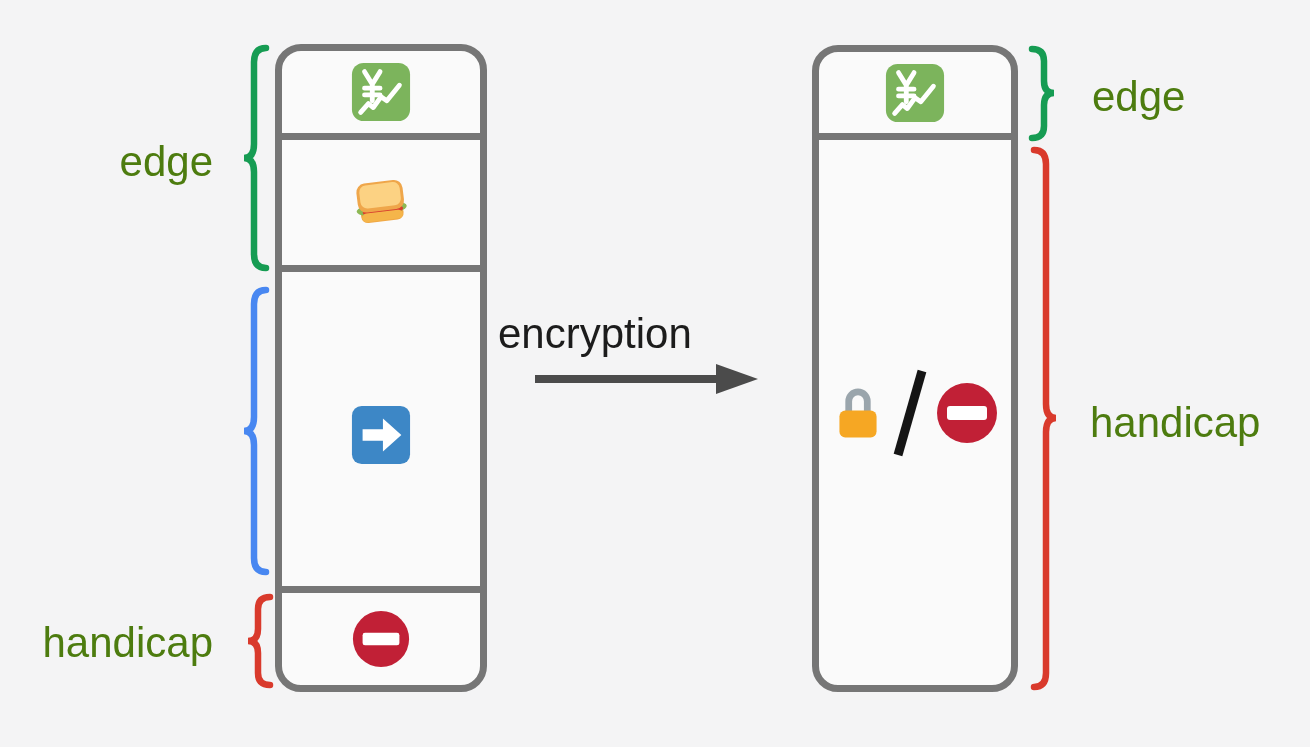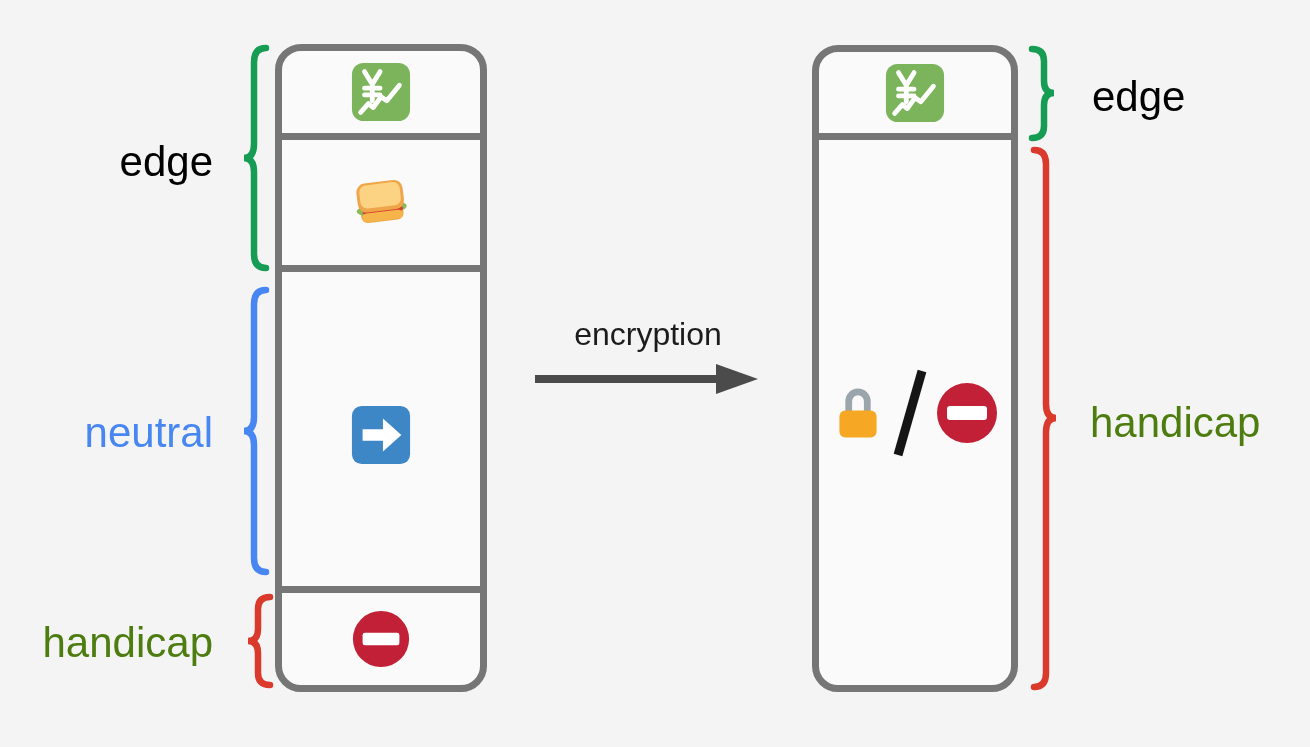--- a/index.html
+++ b/index.html
@@ -13,40 +13,39 @@
     border:7px solid #767676;
     border-radius:26px;
     background:#fafafa;
     display:flex; flex-direction:column;
   }
   .cell { display:flex; align-items:center; justify-content:center; }
   .cell.divided { border-bottom:7px solid #767676; }
 
   
   .brace-label { font-size:42px; line-height:48px; white-space:nowrap; }
-  .c-edge { color:#000000; }
+  .c-edge { color:#4d7c0f; }
   .c-neutral { color:#4887f1; }
   .c-handicap { color:#4d7c0f; }
 
   .encryption-label {
-    width:300px; text-align:center;
-    font-size:32px; line-height:46px; color:#1c1c1c;
+    width:300px; 
+    font-size:42px; line-height:46px; color:#1c1c1c;
   }
 
   .icon-row { display:flex; align-items:center; gap:6px; }
   svg { display:block; }
 </style>
 </head>
 <body>
 
 <div class="canvas">
 
   <div class="abs brace-label c-edge" style="right:1097px; top:138px;">edge</div>
 
-  <div class="abs brace-label c-neutral" style="right:1097px; top:409px;">neutral</div>
 
   <div class="abs brace-label c-handicap" style="right:1097px; top:619px;">handicap</div>
 
   <svg class="abs" style="left:240px; top:44px;" width="30" height="228" viewBox="0 0 30 228">
     <path d="M26,4 Q14,4 14,18 L14,100 Q14,114 4,114 Q14,114 14,128 L14,210 Q14,224 26,224" fill="none" stroke="#169c53" stroke-width="6.5" stroke-linecap="round"></path>
   </svg>
 
   <svg class="abs" style="left:240px; top:286px;" width="30" height="290" viewBox="0 0 30 290">
     <path d="M26,4 Q14,4 14,18 L14,131 Q14,145 4,145 Q14,145 14,159 L14,272 Q14,286 26,286" fill="none" stroke="#4887f1" stroke-width="6.5" stroke-linecap="round"></path>
   </svg>

